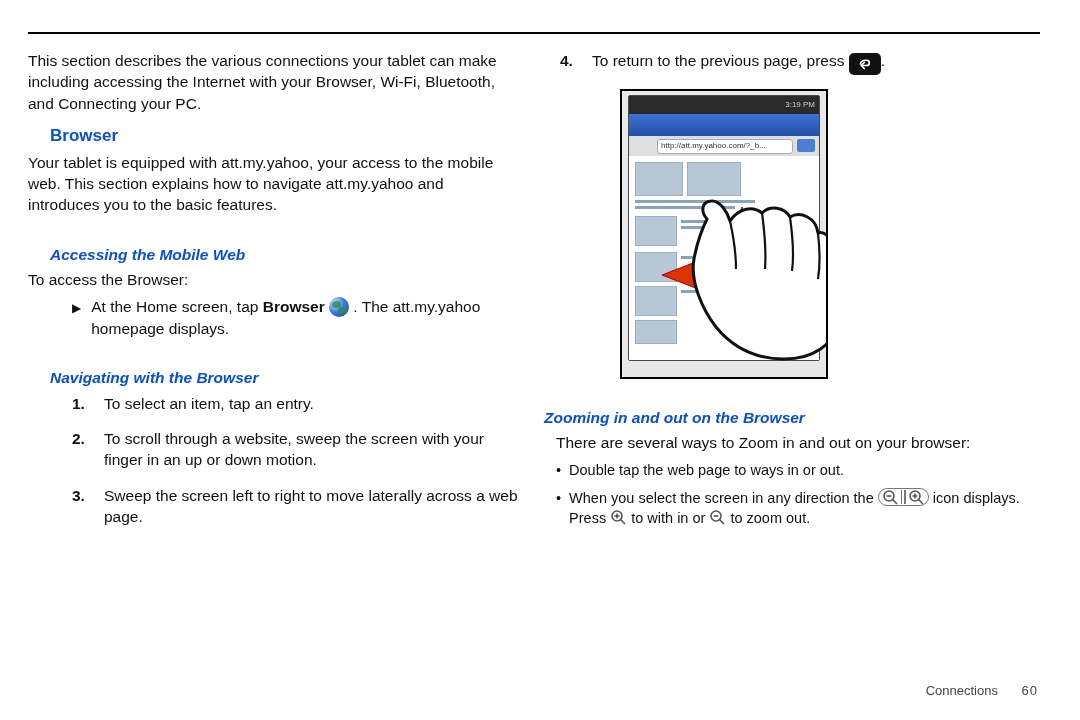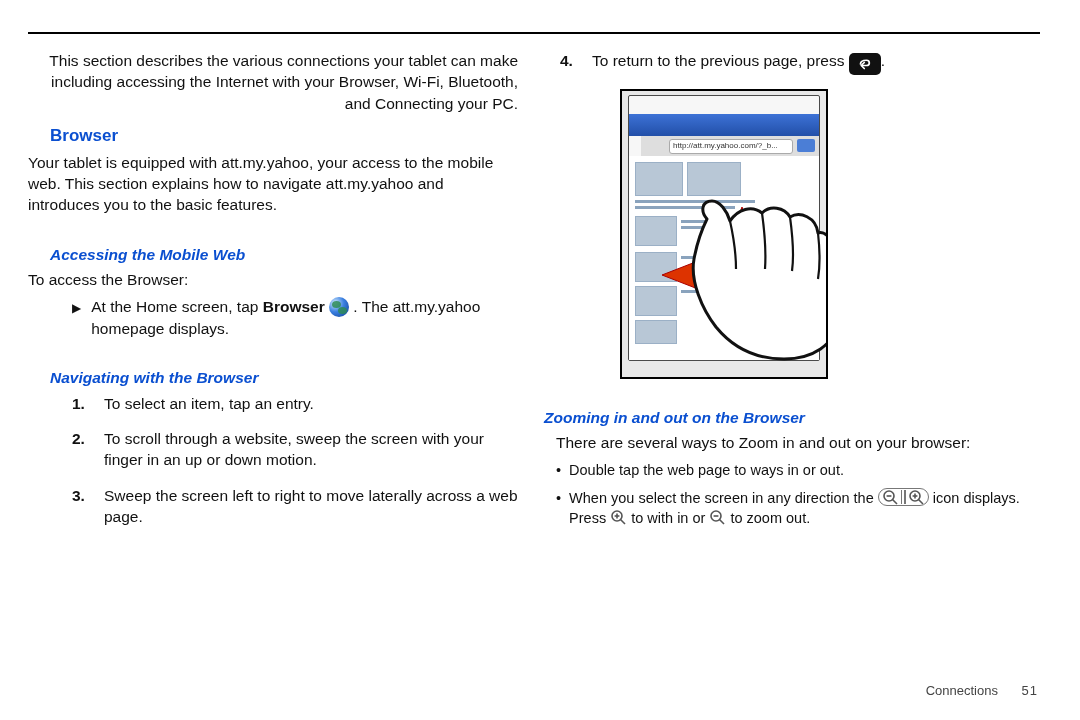--- a/index.html
+++ b/index.html
@@ -34,21 +34,21 @@
     display: flex;
     gap: 26px;
   }
   .col {
     width: 490px;
     font-size: 15.5px;
     line-height: 1.38;
     color: #111;
   }
   .col p { margin: 0 0 6px 0; }
-  .intro { margin-left: 32px; margin-bottom: 14px; text-align: right; }
+  .intro { margin-left: 32px; margin-bottom: 14px; }
   .h2 {
     font-size: 17px;
     font-weight: 900;
     color: #0a4fd0;
     margin: 10px 0 4px 0;
     letter-spacing: 0px;
   }
   .h2-context { margin-left: 22px; }
   .h3 {
     font-size: 15.5px;
@@ -150,21 +150,21 @@
     background:#2a2a2a;
     display:flex; justify-content:flex-end; align-items:center;
     padding:0 4px; gap:3px;
   }
   .tb-top span{ font-size:8px; color:#cfcfcf; }
   .tb-tabs{
     position:absolute; left:0; right:0; top:18px; height:22px;
     background: linear-gradient(#3d72d6,#224fa8);
   }
   .tb-url{
-    position:absolute; left:12px; right:0; top:40px; height:20px;
+    position:absolute; left:0; right:0; top:40px; height:20px;
     background:#dedede;
   }
   .tb-url .pill{
     position:absolute; left:28px; right:26px; top:3px; height:13px;
     background:#fff; border:1px solid #aaa; border-radius:3px;
     font-size:8px; color:#333; line-height:12px; padding-left:3px;
     overflow:hidden; white-space:nowrap;
   }
   .tb-url .go{
     position:absolute; right:4px; top:3px; width:18px; height:13px;
@@ -241,20 +241,23 @@
                 <path d="M11 6 L7 10 L11 14" fill="none" stroke="#fff" stroke-width="2.3" stroke-linecap="round" stroke-linejoin="round"></path>
               </svg>
             </span><span>.</span>
           </div>
         </div>
       </div>
 
       <div class="fig">
         <div class="fig-frame">
           <div class="tablet-screen">
+            <div class="tb-top">
+              <span>3:19 PM</span>
+            </div>
             <div class="tb-tabs"></div>
             <div class="tb-url">
               <div class="pill">http://att.my.yahoo.com/?_b...</div>
               <div class="go"></div>
             </div>
             <div class="tb-content">
               <div class="thumb" style="left:6px; top:6px; width:46px; height:32px;"></div>
               <div class="thumb" style="left:58px; top:6px; width:52px; height:32px;"></div>
               <div class="tline" style="left:6px; top:44px; width:120px;"></div>
               <div class="tline" style="left:6px; top:50px; width:100px;"></div>
@@ -344,15 +347,15 @@
             <span> to zoom out.</span>
           </span>
         </div>
       </div>
 
     </div>
   </div>
 
   <div class="footer">
     <span>Connections</span>
-    <span class="pg">51</span>
+    <span class="pg">60</span>
   </div>
 </div>
 
 </body></html>

